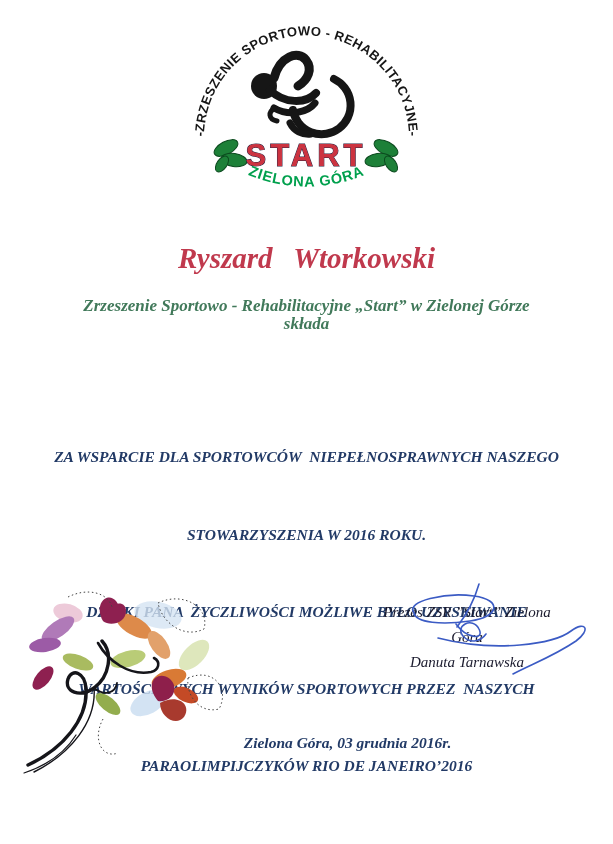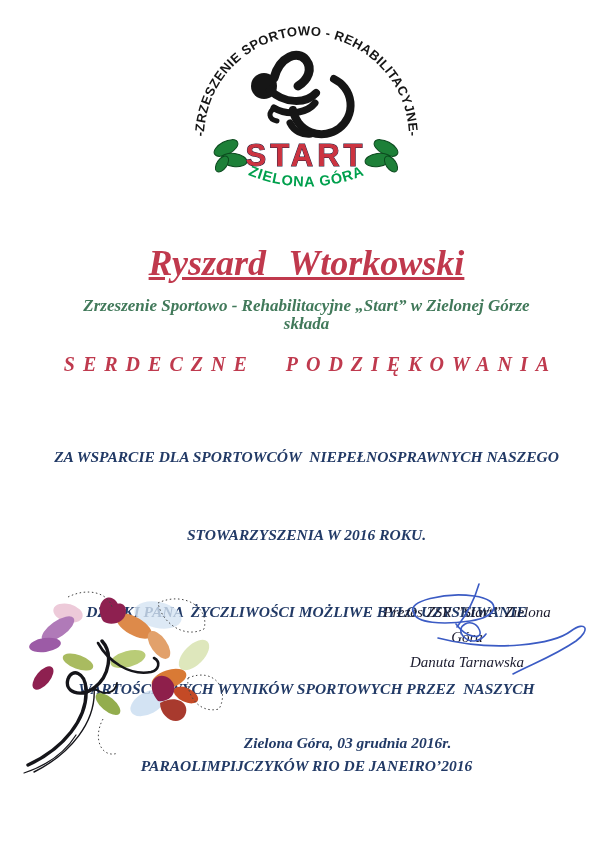--- a/index.html
+++ b/index.html
@@ -18,21 +18,21 @@
   
   .logo { top: 20px; left: 194px; width: 225px; height: 176px; }
 
   
   .salutation {
     top: 218px; font-style: italic; font-weight: bold;
     font-size: 21px; color: #c0394d;
   }
   .recipient-name {
     top: 242px; font-style: italic; font-weight: bold;
-    font-size: 36px; color: #c0394d; word-spacing: 14px; text-decoration: underline;
+    font-size: 29px; color: #c0394d; word-spacing: 14px;
   }
 
   
   .issuer-line1 {
     top: 296px; font-style: italic; font-weight: bold;
     font-size: 17px; color: #41795a;
   }
   .issuer-line2 {
     top: 314px; font-style: italic; font-weight: bold;
     font-size: 17px; color: #41795a;
@@ -116,21 +116,20 @@
         <textPath href="#arcBottom" startOffset="50%" text-anchor="middle">ZIELONA GÓRA</textPath>
       </text>
     </svg>
   </div>
 
   <div class="abs centered recipient-name">Ryszard  Wtorkowski</div>
 
   <div class="abs centered issuer-line1">Zrzeszenie Sportowo - Rehabilitacyjne „Start” w Zielonej Górze</div>
   <div class="abs centered issuer-line2">składa</div>
 
-  <div class="abs centered thanks-title">SERDECZNE PODZIĘKOWANIA</div>
 
   <div class="abs centered body-text">
     <div>ZA WSPARCIE DLA SPORTOWCÓW  NIEPEŁNOSPRAWNYCH NASZEGO</div>
     <div>STOWARZYSZENIA W 2016 ROKU.</div>
     <div>DZIĘKI PANA  ŻYCZLIWOŚCI MOŻLIWE BYŁO UZYSKIWANIE</div>
     <div>WARTOŚCIOWYCH WYNIKÓW SPORTOWYCH PRZEZ  NASZYCH</div>
     <div>PARAOLIMPIJCZYKÓW RIO DE JANEIRO’2016</div>
   </div>
 
   <div class="abs sign-block">

